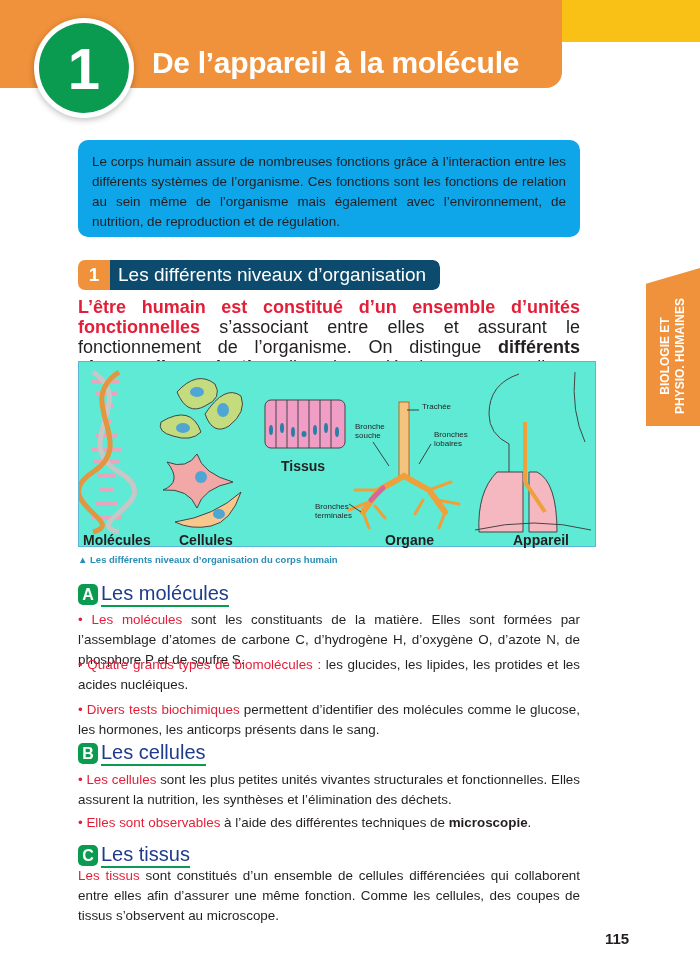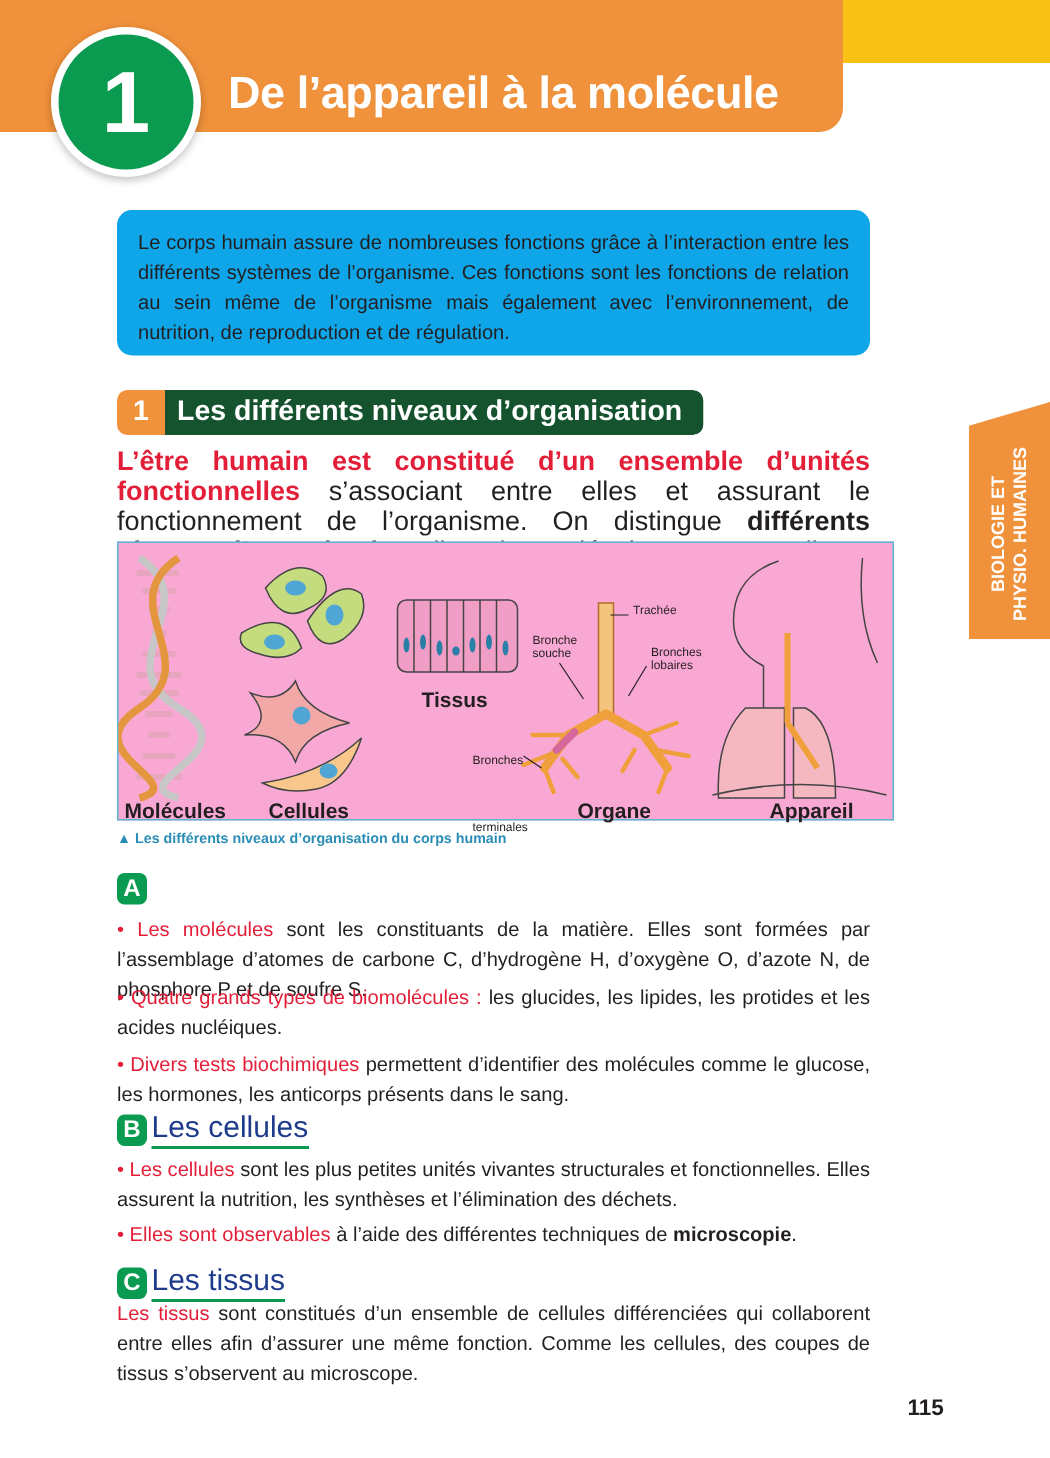--- a/index.html
+++ b/index.html
@@ -9,30 +9,30 @@
   .top-band { position: absolute; left: 0; top: 0; width: 562px; height: 88px; background: #f0913b; border-bottom-right-radius: 16px; }
   .top-yellow { position: absolute; left: 562px; top: 0; width: 138px; height: 42px; background: #f9c016; }
   .chapter-circle { position: absolute; left: 34px; top: 18px; width: 100px; height: 100px; border-radius: 50%; background: #ffffff; box-shadow: 0 2px 6px rgba(0,0,0,0.25); }
   .chapter-circle .inner { position: absolute; left: 5px; top: 5px; width: 90px; height: 90px; border-radius: 50%; background: #0a9b51; color: #fff; font-weight: bold; font-size: 58px; display: flex; align-items: center; justify-content: center; }
   .chapter-title { position: absolute; left: 152px; top: 46px; color: #ffffff; font-weight: bold; font-size: 30px; letter-spacing: -0.3px; }
 
   .intro-box { position: absolute; left: 78px; top: 140px; width: 502px; height: 97px; background: #0ea5e9; border-radius: 10px; padding: 12px 14px; font-size: 13.4px; line-height: 20px; text-align: justify; }
 
   .section-head { position: absolute; left: 78px; top: 260px; height: 30px; display: flex; border-radius: 7px; overflow: hidden; }
   .section-head .num { background: #f0913b; color: #fff; font-weight: bold; font-size: 19px; width: 32px; display: flex; align-items: center; justify-content: center; }
-  .section-head .title { background: #14532d; color: #fff; font-weight: bold; font-size: 19px; padding: 0 14px 0 8px; display: flex; align-items: center; border-top-right-radius: 7px; border-bottom-right-radius: 7px; text-align: right; }
+  .section-head .title { background: #0c4a6e; color: #fff; font-weight: normal; font-size: 19px; padding: 0 14px 0 8px; display: flex; align-items: center; border-top-right-radius: 7px; border-bottom-right-radius: 7px; text-align: right; }
 
   .para1 { position: absolute; left: 78px; top: 297px; width: 502px; font-size: 18px; line-height: 20px; text-align: justify; }
   .red { color: #e31e38; }
   .b { font-weight: bold; }
 
   .side-tab { position: absolute; left: 646px; top: 268px; width: 54px; height: 158px; background: #f0913b; clip-path: polygon(0 10%, 100% 0, 100% 100%, 0 100%); }
   .side-tab .txt { position: absolute; left: 50%; top: 56%; transform: translate(-50%, -50%) rotate(-90deg); color: #fff; font-weight: bold; font-size: 12px; line-height: 15px; text-align: center; white-space: nowrap; }
 
-  .figure { position: absolute; left: 78px; top: 361px; width: 518px; height: 186px; border: 1.5px solid #5bb8d4; background: #f9a8d4; }
+  .figure { position: absolute; left: 78px; top: 361px; width: 518px; height: 186px; border: 1.5px solid #5bb8d4; background: #5eead4; }
   .fig-label { position: absolute; font-size: 14px; font-weight: bold; color: #231f20; }
   .fig-small { position: absolute; font-size: 8px; color: #231f20; line-height: 9px; }
   .caption { position: absolute; left: 78px; top: 554px; font-size: 9.5px; font-weight: bold; color: #2a8db5; }
 
   .sub-head { position: absolute; left: 78px; display: flex; align-items: center; }
   .sub-head .letter { background: #0a9b51; color: #fff; font-weight: bold; font-size: 16px; width: 20px; height: 21px; border-radius: 5px; display: flex; align-items: center; justify-content: center; }
   .sub-head .stitle { color: #1f3c8c; font-size: 20px; margin-left: 3px; border-bottom: 2px solid #0a9b51; padding-bottom: 1px; line-height: 22px; }
 
   .body-p { position: absolute; left: 78px; width: 502px; font-size: 13.4px; line-height: 20px; text-align: justify; }
   .page-num { position: absolute; left: 605px; top: 930px; font-weight: bold; font-size: 15px; color: #231f20; }
@@ -141,32 +141,33 @@
       <line x1="352" y1="82" x2="340" y2="102"></line>
       <line x1="270" y1="142" x2="282" y2="150"></line>
     </g>
   </svg>
   <div class="fig-small" style="left:343px; top:40px;">Trachée</div>
   <div class="fig-small" style="left:276px; top:60px;">Bronche</div>
   <div class="fig-small" style="left:276px; top:69px;">souche</div>
   <div class="fig-small" style="left:355px; top:68px;">Bronches</div>
   <div class="fig-small" style="left:355px; top:77px;">lobaires</div>
   <div class="fig-small" style="left:236px; top:140px;">Bronches</div>
-  <div class="fig-small" style="left:236px; top:149px;margin-top:36px;">terminales</div>
+  <div class="fig-small" style="left:236px; top:149px;">terminales</div>
 
   <div class="fig-label" style="left:202px; top:96px;">Tissus</div>
   <div class="fig-label" style="left:4px; top:170px;">Molécules</div>
   <div class="fig-label" style="left:100px; top:170px;">Cellules</div>
   <div class="fig-label" style="left:306px; top:170px;">Organe</div>
   <div class="fig-label" style="left:434px; top:170px;">Appareil</div>
 </div>
 <div class="caption">▲ Les différents niveaux d’organisation du corps humain</div>
 
 <div class="sub-head" style="top:582px;">
   <span class="letter">A</span>
+  <span class="stitle">Les molécules</span>
 </div>
 <p class="body-p" style="top:610px;"><span class="red">• Les molécules</span><span> sont les constituants de la matière. Elles sont formées par l’assemblage d’atomes de carbone C, d’hydrogène H, d’oxygène O, d’azote N, de phosphore P et de soufre S.</span></p>
 <p class="body-p" style="top:655px;"><span class="red">• Quatre grands types de biomolécules :</span><span> les glucides, les lipides, les protides et les acides nucléiques.</span></p>
 <p class="body-p" style="top:700px;"><span class="red">• Divers tests biochimiques</span><span> permettent d’identifier des molécules comme le glucose, les hormones, les anticorps présents dans le sang.</span></p>
 
 <div class="sub-head" style="top:741px;">
   <span class="letter">B</span>
   <span class="stitle">Les cellules</span>
 </div>
 <p class="body-p" style="top:770px;"><span class="red">• Les cellules</span><span> sont les plus petites unités vivantes structurales et fonctionnelles. Elles assurent la nutrition, les synthèses et l’élimination des déchets.</span></p>

